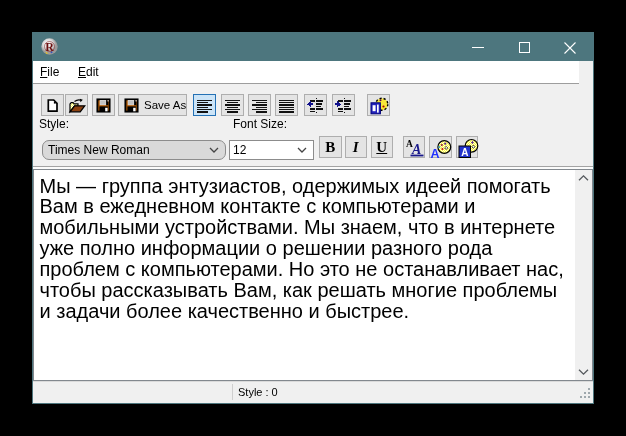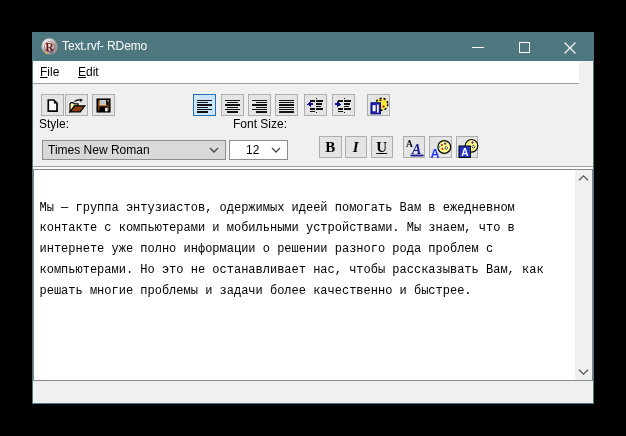--- a/index.html
+++ b/index.html
@@ -18,21 +18,21 @@
 .menuitem u{text-decoration:underline;}
 .toolbar{position:absolute;left:0;top:51px;width:560px;height:83px;background:#f0f0f0;border-bottom:1px solid #a3a3a3;}
 .tbtn{position:absolute;background:#e4e4e4;border:1px solid #aeaeae;width:23px;height:22px;top:60.5px;}
 .tbtn svg{display:block;margin:2px auto 0;}
 .tbtn.sel{background:#cce4f7;border:1px solid #2471b5;}
 .lbl{position:absolute;top:84px;font-size:12px;color:#000;}
 .combo{position:absolute;top:106.5px;height:20px;border:1px solid #8c8c8c;font-size:12px;line-height:18px;color:#000;}
 .combo .chev{position:absolute;right:6px;top:6px;}
 .btn2{position:absolute;top:102.5px;width:22.5px;height:22px;background:#e4e4e4;border:1px solid #aeaeae;text-align:center;}
 .textctl{position:absolute;left:0;top:136px;width:560px;height:212px;background:#ffffff;border:1px solid #82888e;}
-.rvtext{position:absolute;left:5.5px;top:5.5px;right:22px;font-family:Liberation Mono, monospace;font-size:12px;line-height:20.9px;color:#000;width:530px;margin-top:22px;}
+.rvtext{position:absolute;left:5.5px;top:5.5px;right:22px;font-family:Liberation Sans, sans-serif;font-size:20px;line-height:20.9px;color:#000;width:530px;}
 .vscroll{position:absolute;right:0;top:0;width:17px;height:210px;background:#f0f0f0;}
 .statusbar{position:absolute;left:0;top:348px;width:560px;height:20px;background:#f0f0f0;border-top:1px solid #dadada;font-size:12px;}
 .stx{position:absolute;left:205px;top:4px;font-size:11px;}
 .sdiv{position:absolute;left:199px;top:2px;width:1px;height:16px;background:#cfcfcf;}
 .grip{position:absolute;right:2px;bottom:2px;}
 </style>
 </head>
 <body>
 <div class="window">
   <div class="titlebar">
@@ -43,21 +43,20 @@
             <stop offset="60%" stop-color="#dcdcdc"></stop>
             <stop offset="100%" stop-color="#9a9a9a"></stop>
           </radialGradient>
         </defs>
       <circle cx="8.5" cy="8.5" r="8.2" fill="url(#ic)"></circle>
       <path d="M4.5 13.5 L7.5 15.5 L5 15.8 Z" fill="#e8c020"></path>
       <circle cx="10.5" cy="14.2" r="1" fill="#3355bb"></circle>
       <text x="8.5" y="12.6" font-family="Liberation Serif,serif" font-size="12" font-weight="bold" fill="#6b1010" text-anchor="middle">R</text>
       <circle cx="8.5" cy="8.5" r="5" fill="none" stroke="#8a2020" stroke-width="1" opacity="0.55"></circle>
     </svg>
-    <div class="title">Text.rvf- RDemo</div>
     <div class="capbtn cb-min"><svg width="46" height="28">
           <rect x="17" y="14" width="12" height="1" fill="#fff"></rect>
         </svg></div>
     <div class="capbtn cb-max"><svg width="46" height="28">
           <rect x="18.5" y="9.5" width="10" height="10" fill="none" stroke="#fff" stroke-width="1"></rect>
         </svg></div>
     <div class="capbtn cb-close"><svg width="46" height="28">
           <path d="M17.5 9.5 L28.5 20.5 M28.5 9.5 L17.5 20.5" stroke="#fff" stroke-width="1.1"></path>
         </svg></div>
   </div>
@@ -93,20 +92,32 @@
     <svg width="17" height="17" viewBox="0 0 17 17">
       <rect x="2.4" y="2.4" width="12.2" height="12.2" fill="#b35900" stroke="#000" stroke-width="1.9"></rect>
       <rect x="11" y="3.2" width="2.3" height="5" fill="#000"></rect>
       <rect x="4.7" y="3" width="6.4" height="5.2" fill="#d4d4d4"></rect>
       <rect x="5.4" y="3.8" width="5" height="3.6" fill="#c2c2c2"></rect>
       <rect x="12.5" y="3.2" width="1.2" height="1.2" fill="#fff"></rect>
       <rect x="4.4" y="9.4" width="8.4" height="4.9" fill="#000"></rect>
       <rect x="10.2" y="10.8" width="2.4" height="3.5" fill="#fff"></rect>
     </svg>
   </div>
+  <div class="tbtn" style="left:85px;width:69px;">
+    <svg width="17" height="17" viewBox="0 0 17 17" style="position:absolute;left:4px;top:2px;margin:0;">
+      <rect x="2.4" y="2.4" width="12.2" height="12.2" fill="#b35900" stroke="#000" stroke-width="1.9"></rect>
+      <rect x="11" y="3.2" width="2.3" height="5" fill="#000"></rect>
+      <rect x="4.7" y="3" width="6.4" height="5.2" fill="#d4d4d4"></rect>
+      <rect x="5.4" y="3.8" width="5" height="3.6" fill="#c2c2c2"></rect>
+      <rect x="12.5" y="3.2" width="1.2" height="1.2" fill="#fff"></rect>
+      <rect x="4.4" y="9.4" width="8.4" height="4.9" fill="#000"></rect>
+      <rect x="10.2" y="10.8" width="2.4" height="3.5" fill="#fff"></rect>
+    </svg>
+    <span style="position:absolute;left:25px;top:0;font-size:11.5px;line-height:20px;white-space:nowrap;">Save As</span>
+  </div>
 
   <div class="tbtn sel" style="left:160px;">
     <svg width="17" height="14" viewBox="0 0 17 14" shape-rendering="crispEdges" style="margin:4px auto 0;">
       <g fill="#111">
       <rect x="1.2" y="0.6" width="14.5" height="1.5"></rect>
           <rect x="1.2" y="2.9" width="10.5" height="1.5"></rect>
       <rect x="1.2" y="5.2" width="14.5" height="1.5"></rect>
           <rect x="1.2" y="7.5" width="10.5" height="1.5"></rect>
       <rect x="1.2" y="9.8" width="14.5" height="1.5"></rect>
           <rect x="1.2" y="12.1" width="10.5" height="1.5"></rect>
@@ -189,26 +200,26 @@
       <circle cx="12.5" cy="3.2" r="1" fill="#505"></circle>
       <rect x="3" y="5.8" width="9.4" height="11" fill="#2222bb" stroke="#00007a" stroke-width="1"></rect>
       <path d="M4.6 8.2 h3 v6 h-3 z" fill="#fff"></path>
       <rect x="9" y="7.6" width="1.7" height="8" fill="#fff"></rect>
     </svg>
   </div>
 
   <div class="lbl" style="left:6px;">Style:</div>
   <div class="lbl" style="left:200px;">Font Size:</div>
 
-  <div class="combo" style="left:9px;width:184px;background:#d9d9d9;padding-left:5px;">Times New Roman
+  <div class="combo" style="left:9px;width:184px;background:#d9d9d9;padding-left:5px;border-radius:7px;">Times New Roman
     <svg class="chev" width="10" height="6" viewBox="0 0 10 6">
         <path d="M1 1 L5 5 L9 1" fill="none" stroke="#444" stroke-width="1.3"></path>
       </svg>
   </div>
-  <div class="combo" style="left:196px;width:59px;background:#fff;padding-left:16px;">12
+  <div class="combo" style="left:196px;width:85px;background:#fff;padding-left:3px;">12
     <svg class="chev" width="10" height="6" viewBox="0 0 10 6">
         <path d="M1 1 L5 5 L9 1" fill="none" stroke="#444" stroke-width="1.3"></path>
       </svg>
   </div>
 
   <div class="btn2" style="left:286px;"><span style="font-family:'Liberation Serif',serif;font-weight:bold;font-size:15px;line-height:20px;">B</span></div>
   <div class="btn2" style="left:311.5px;"><span style="font-family:'Liberation Serif',serif;font-style:italic;font-weight:bold;font-size:15px;line-height:20px;">I</span></div>
   <div class="btn2" style="left:337.5px;"><span style="font-family:'Liberation Serif',serif;font-weight:bold;font-size:15px;line-height:20px;text-decoration:underline;">U</span></div>
   <div class="btn2" style="left:369.5px;">
     <svg width="21" height="21" viewBox="0 0 21 21" style="display:block;margin:0 auto;">
@@ -255,13 +266,28 @@
     <div class="vscroll">
       <svg width="17" height="17" style="position:absolute;top:0;left:0;">
           <path d="M4 10.2 L8.5 5.8 L13 10.2" fill="none" stroke="#55595d" stroke-width="1.3"></path>
         </svg>
       <svg width="17" height="17" style="position:absolute;bottom:0;left:0;">
           <path d="M4 6.8 L8.5 11.2 L13 6.8" fill="none" stroke="#55595d" stroke-width="1.3"></path>
         </svg>
     </div>
   </div>
 
+  <div class="statusbar">
+    <div class="sdiv"></div>
+    <div class="stx">Style : 0</div>
+    <svg class="grip" width="11" height="11" viewBox="0 0 11 11">
+      <g fill="#9fa8ad">
+      <rect x="8" y="0" width="2" height="2"></rect>
+      <rect x="8" y="4" width="2" height="2"></rect>
+          <rect x="4" y="4" width="2" height="2" fill="none"></rect>
+      <rect x="8" y="8" width="2" height="2"></rect>
+          <rect x="4" y="8" width="2" height="2"></rect>
+          <rect x="0" y="8" width="2" height="2"></rect>
+      <rect x="4" y="4" width="2" height="2"></rect>
+      </g>
+    </svg>
+  </div>
 </div>
 
 </body></html>

